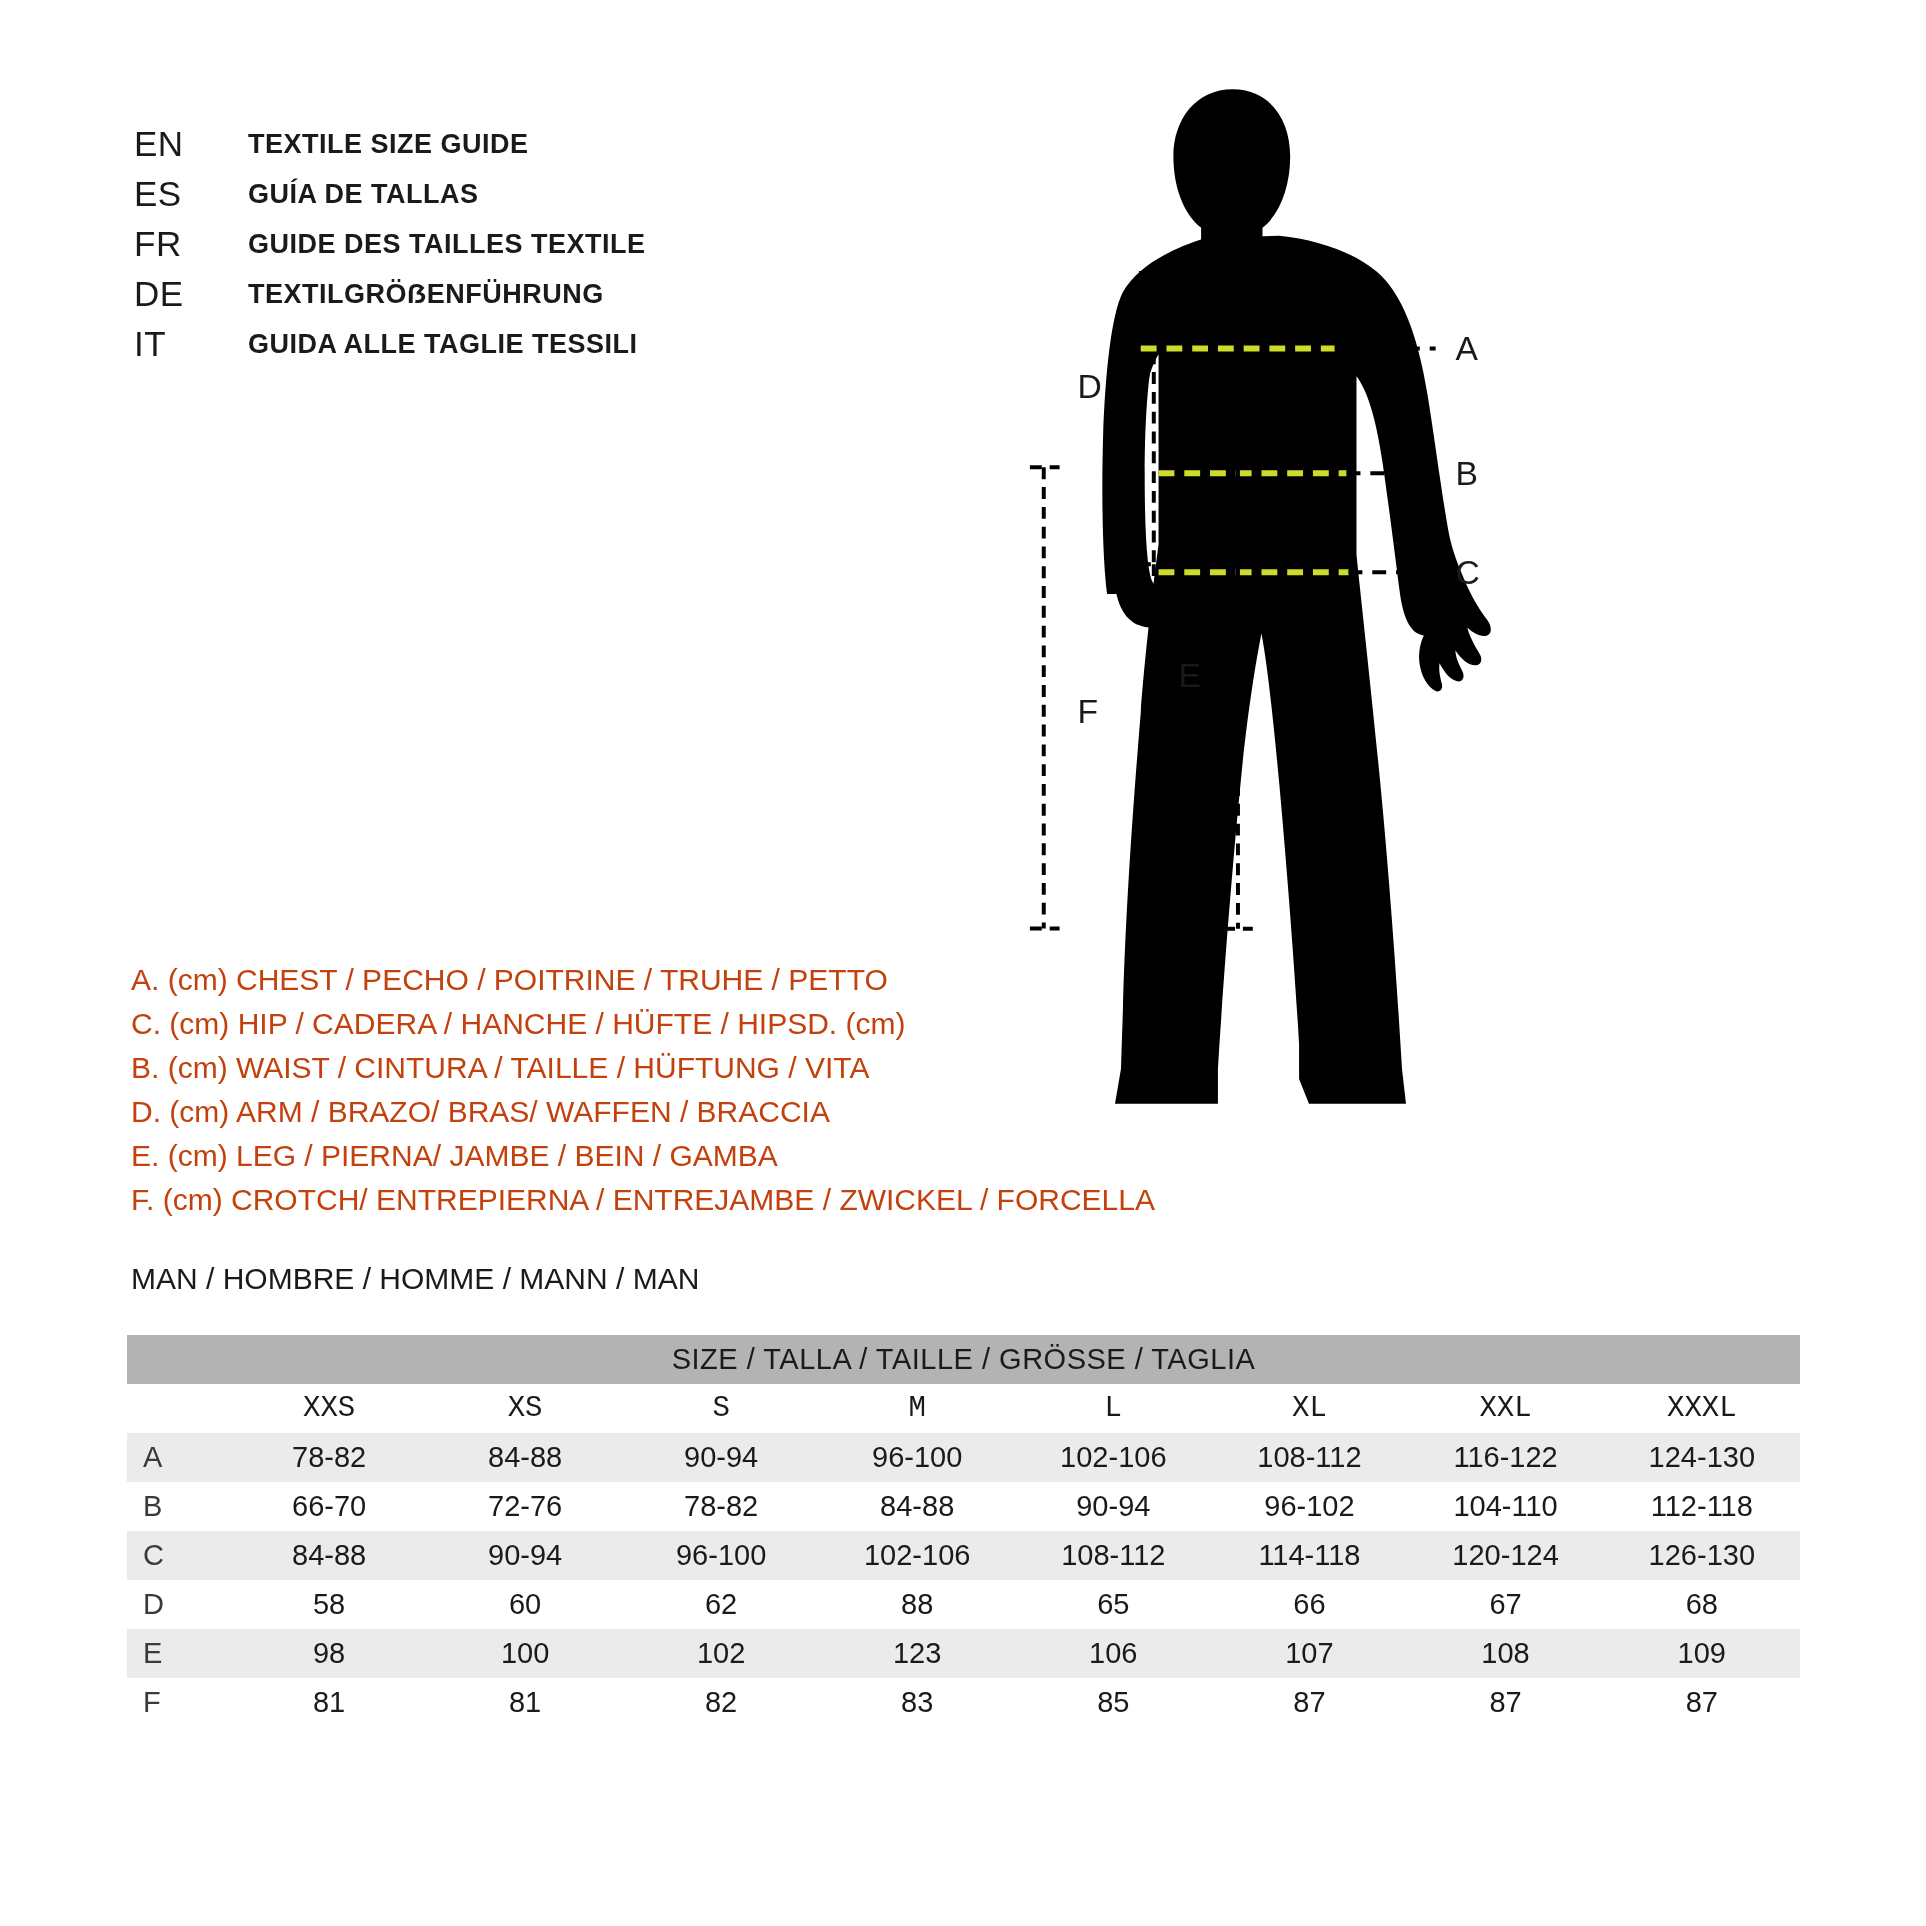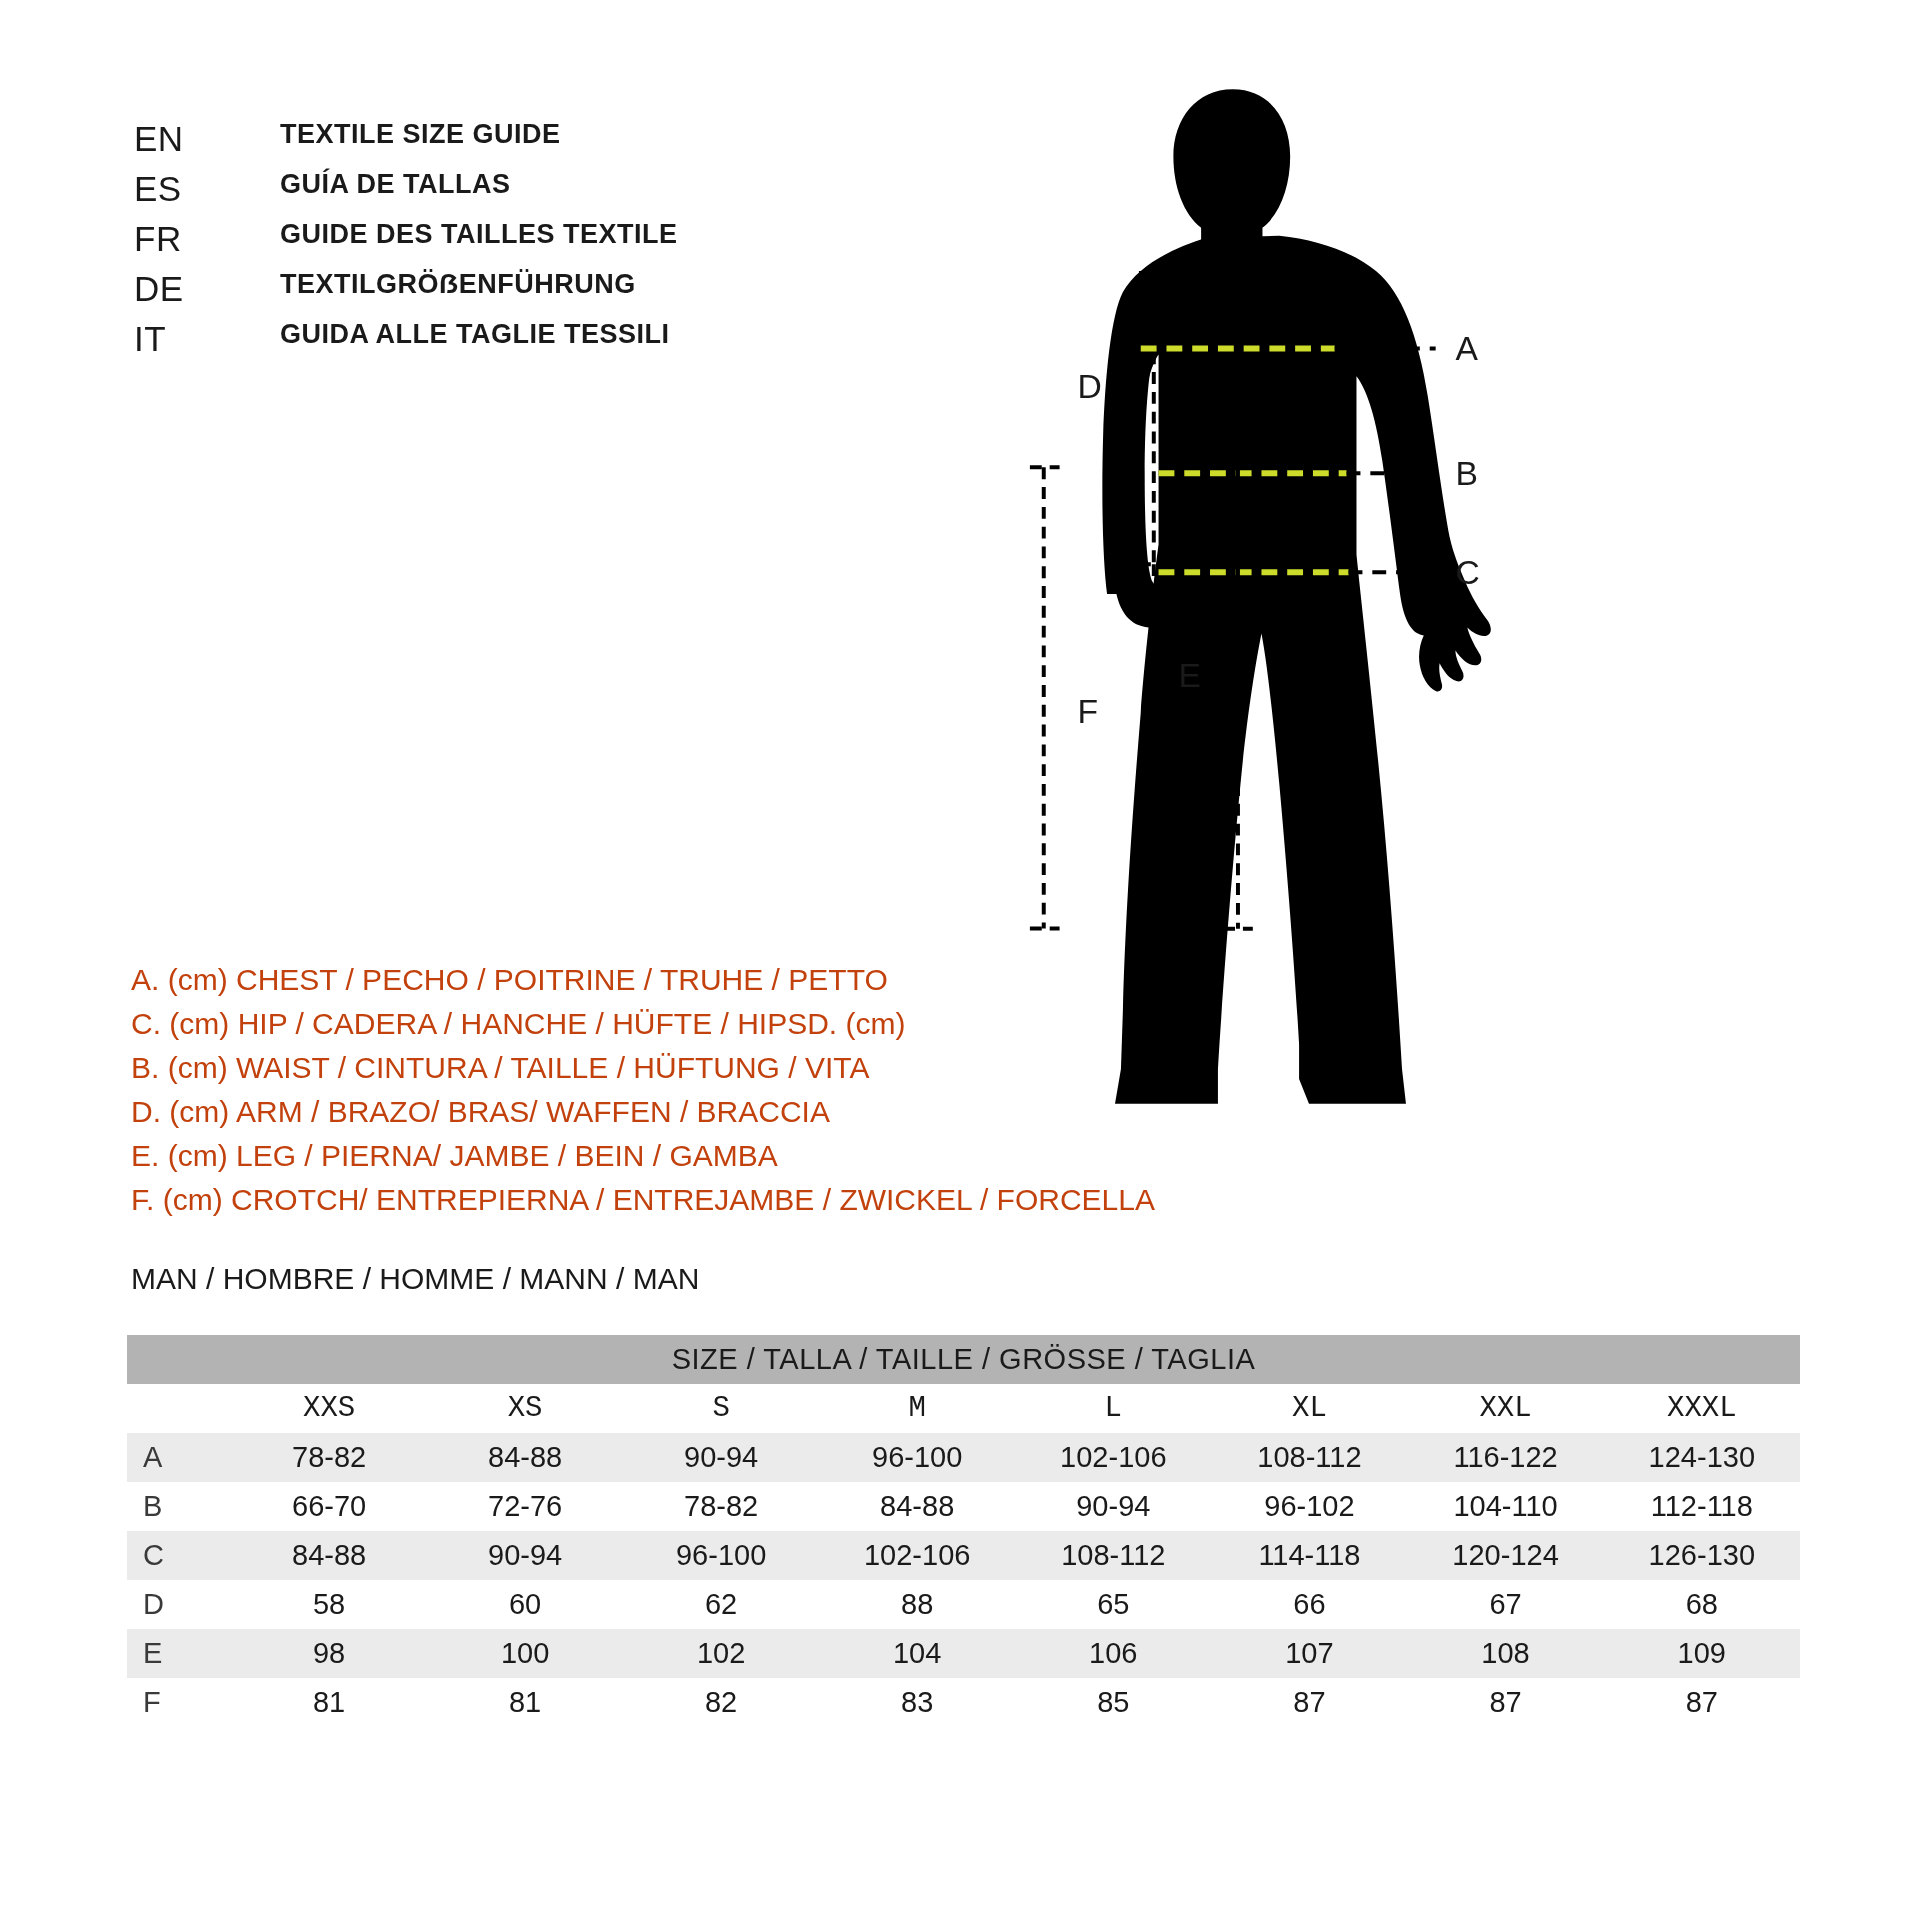--- a/index.html
+++ b/index.html
@@ -17,23 +17,22 @@
   }
 
   
   #title-block {
     position: absolute;
     left: 134px;
     top: 119px;
   }
   .title-row {
     display: flex;
-    align-items: flex-start;
+    align-items: center;
     height: 50px;
-    gap: 32px;
   }
   .title-lang {
     width: 114px;
     font-size: 35px;
     letter-spacing: 0.5px;
     color: #1a1a1a;
   }
   .title-text {
     font-size: 27px;
     letter-spacing: 0.5px;
@@ -330,21 +329,21 @@
       <td>66</td>
       <td>67</td>
       <td>68</td>
     </tr>
 
     <tr class="row-shaded">
       <td class="rowlabel">E</td>
       <td>98</td>
       <td>100</td>
       <td>102</td>
-      <td>104</td>
+      <td>123</td>
       <td>106</td>
       <td>107</td>
       <td>108</td>
       <td>109</td>
     </tr>
 
     <tr class="row-plain">
       <td class="rowlabel">F</td>
       <td>81</td>
       <td>81</td>

